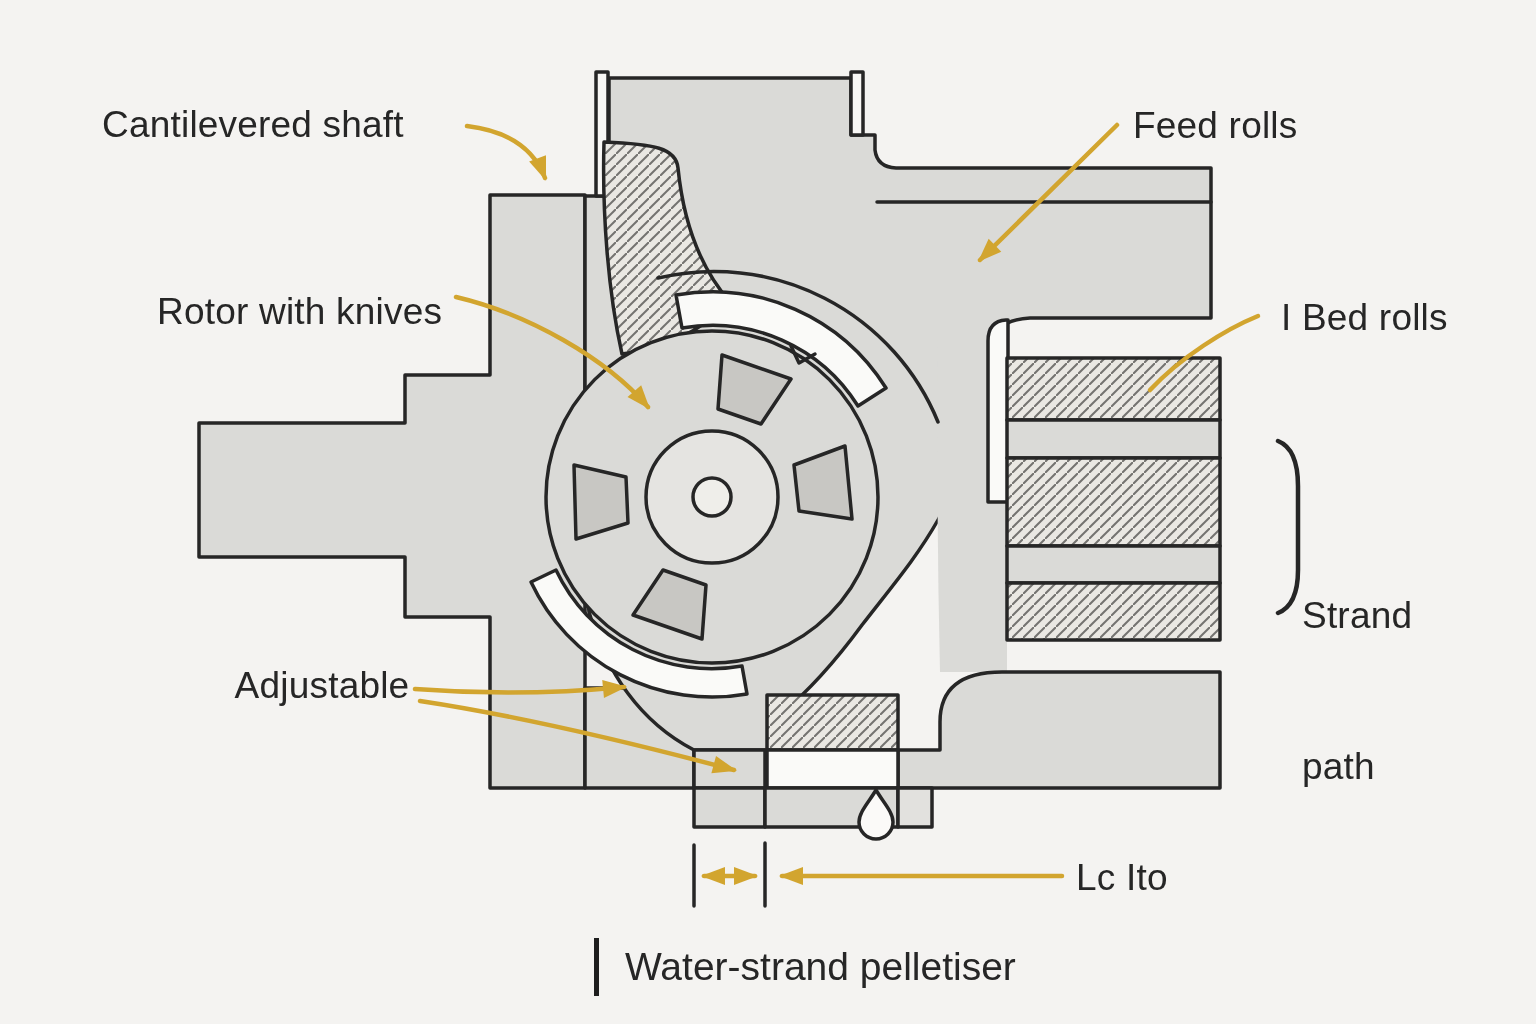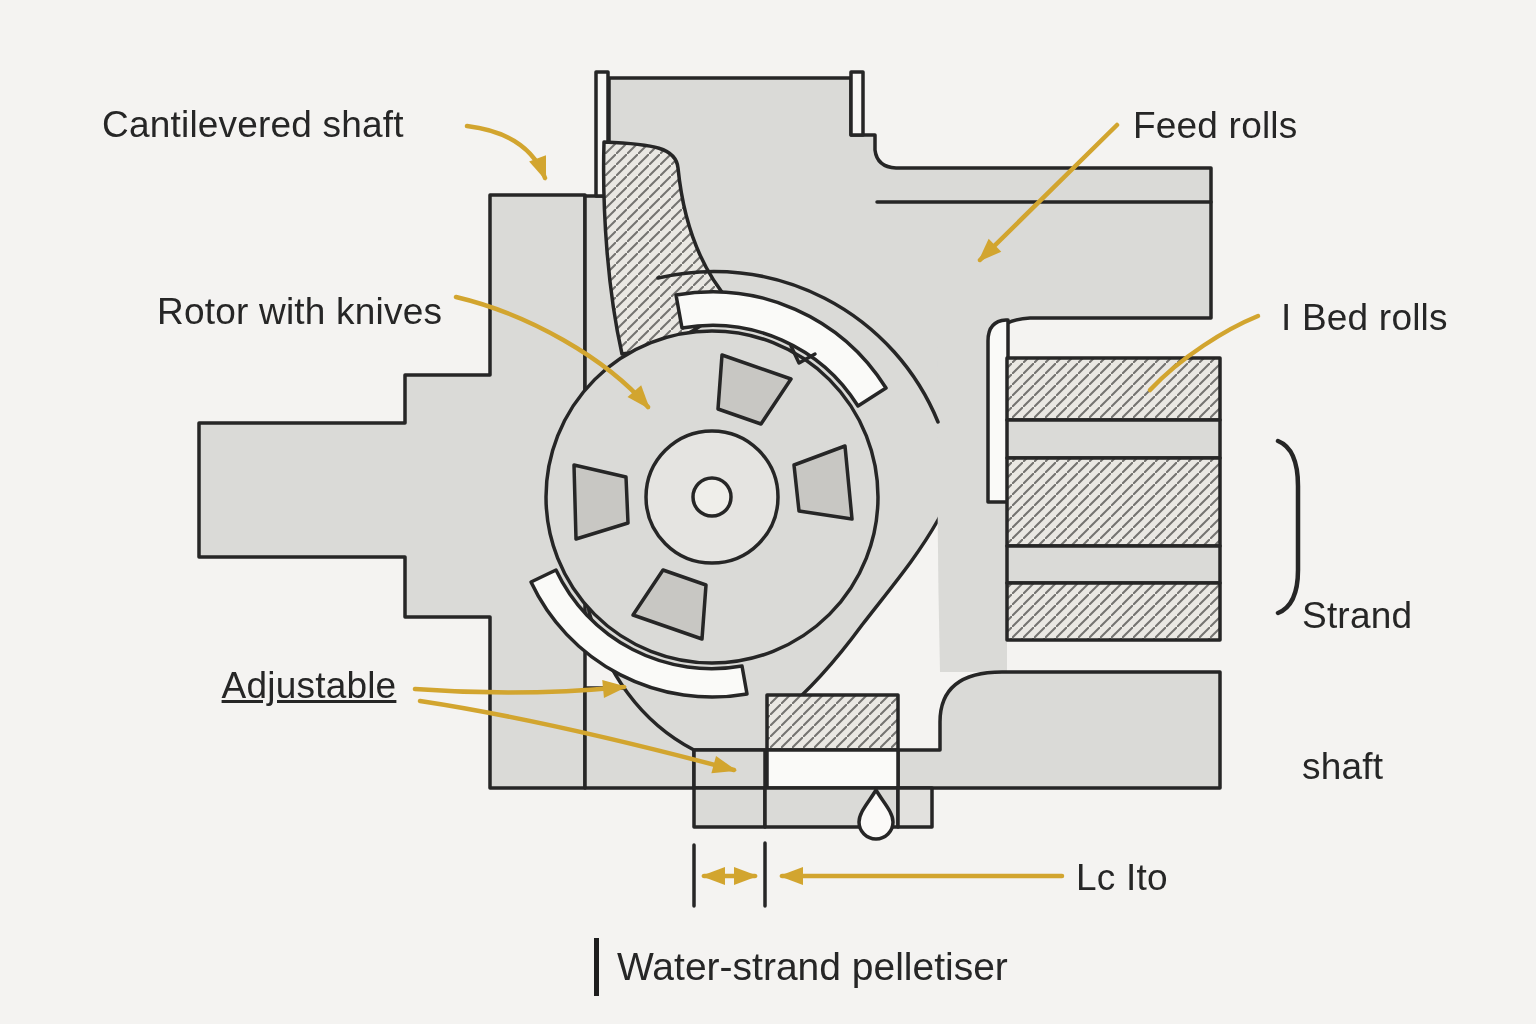--- a/index.html
+++ b/index.html
@@ -9,21 +9,21 @@
     font-family:"Liberation Sans", sans-serif;
     color:#262626;
   }
   .stage svg{position:absolute;left:0;top:0;}
   .lbl{
     position:absolute;font-size:37px;line-height:1.36;color:#262626;
     letter-spacing:0.2px;white-space:pre;
   }
   .lbl.center{text-align:center;white-space:normal;}
   .caption{
-    position:absolute;left:594px;top:938px;display:flex;align-items:center;gap:18px;
+    position:absolute;left:594px;top:938px;display:flex;align-items:center;gap:26px;
   }
   .caption .bar{width:5px;height:58px;background:#1e1e1e;}
   .caption .txt{font-size:39px;color:#262626;}
 </style>
 </head>
 <body>
 
 <div class="stage">
 
 <svg width="1536" height="1024" viewBox="0 0 1536 1024">
@@ -125,24 +125,24 @@
   <div class="lbl" style="left:102px;top:100px;">Cantilevered shaft</div>
 
   <div class="lbl" style="left:114px;top:287px;margin-left:43px;">Rotor with knives</div>
 
   <div class="lbl" style="left:1281px;top:293px;">I Bed rolls</div>
 
   <div class="lbl" style="left:1133px;top:101px;">Feed rolls</div>
 
   <div class="lbl" style="left:1302px;top:490px;">
     <div>Strand</div>
-    <div>shaft</div>
+    <div>path</div>
   </div>
 
-  <div class="lbl center" style="left:144px;top:661px;width:330px;text-decoration:underline;">
+  <div class="lbl center" style="left:157px;top:661px;width:330px;">
     <div>Adjustable</div>
   </div>
 
   <div class="lbl" style="left:1076px;top:853px;">Lc Ito</div>
 
   <div class="caption">
     <div class="bar"></div>
     <div class="txt">Water-strand pelletiser</div>
   </div>
 

